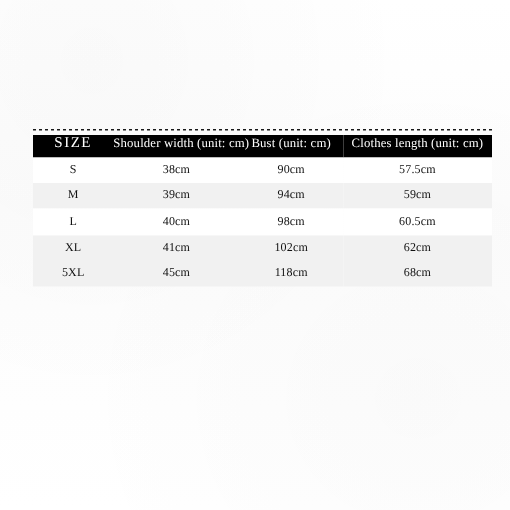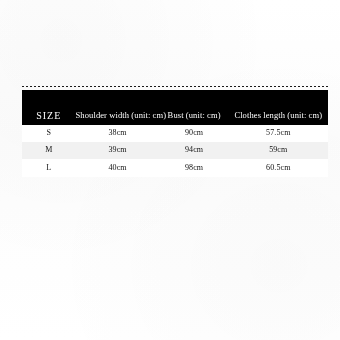--- a/index.html
+++ b/index.html
@@ -61,21 +61,21 @@
 
   table.size-table thead tr {
     background: #000000;
   }
 
   table.size-table thead th {
     color: #ffffff;
     font-weight: normal;
     font-size: 8.5px;
     line-height: 1.1;
-    padding: 20px 0 4px 0;
+    padding: 0 0 4px 0;
     text-align: center;
     letter-spacing: 0.1px;
     white-space: nowrap;
   }
 
   table.size-table thead th.col-size {
     font-size: 10px;
     letter-spacing: 1px;
   }
 
@@ -131,17 +131,29 @@
           <td class="col-shoulder">39cm</td>
           <td class="col-bust">94cm</td>
           <td class="col-length">59cm</td>
         </tr>
         <tr class="row-odd">
           <td class="col-size">L</td>
           <td class="col-shoulder">40cm</td>
           <td class="col-bust">98cm</td>
           <td class="col-length">60.5cm</td>
         </tr>
+        <tr class="row-even">
+          <td class="col-size">XL</td>
+          <td class="col-shoulder">41cm</td>
+          <td class="col-bust">102cm</td>
+          <td class="col-length">62cm</td>
+        </tr>
+        <tr class="row-even">
+          <td class="col-size">5XL</td>
+          <td class="col-shoulder">45cm</td>
+          <td class="col-bust">118cm</td>
+          <td class="col-length">68cm</td>
+        </tr>
       </tbody>
     </table>
 
   </div>
 </div>
 
 </body></html>

